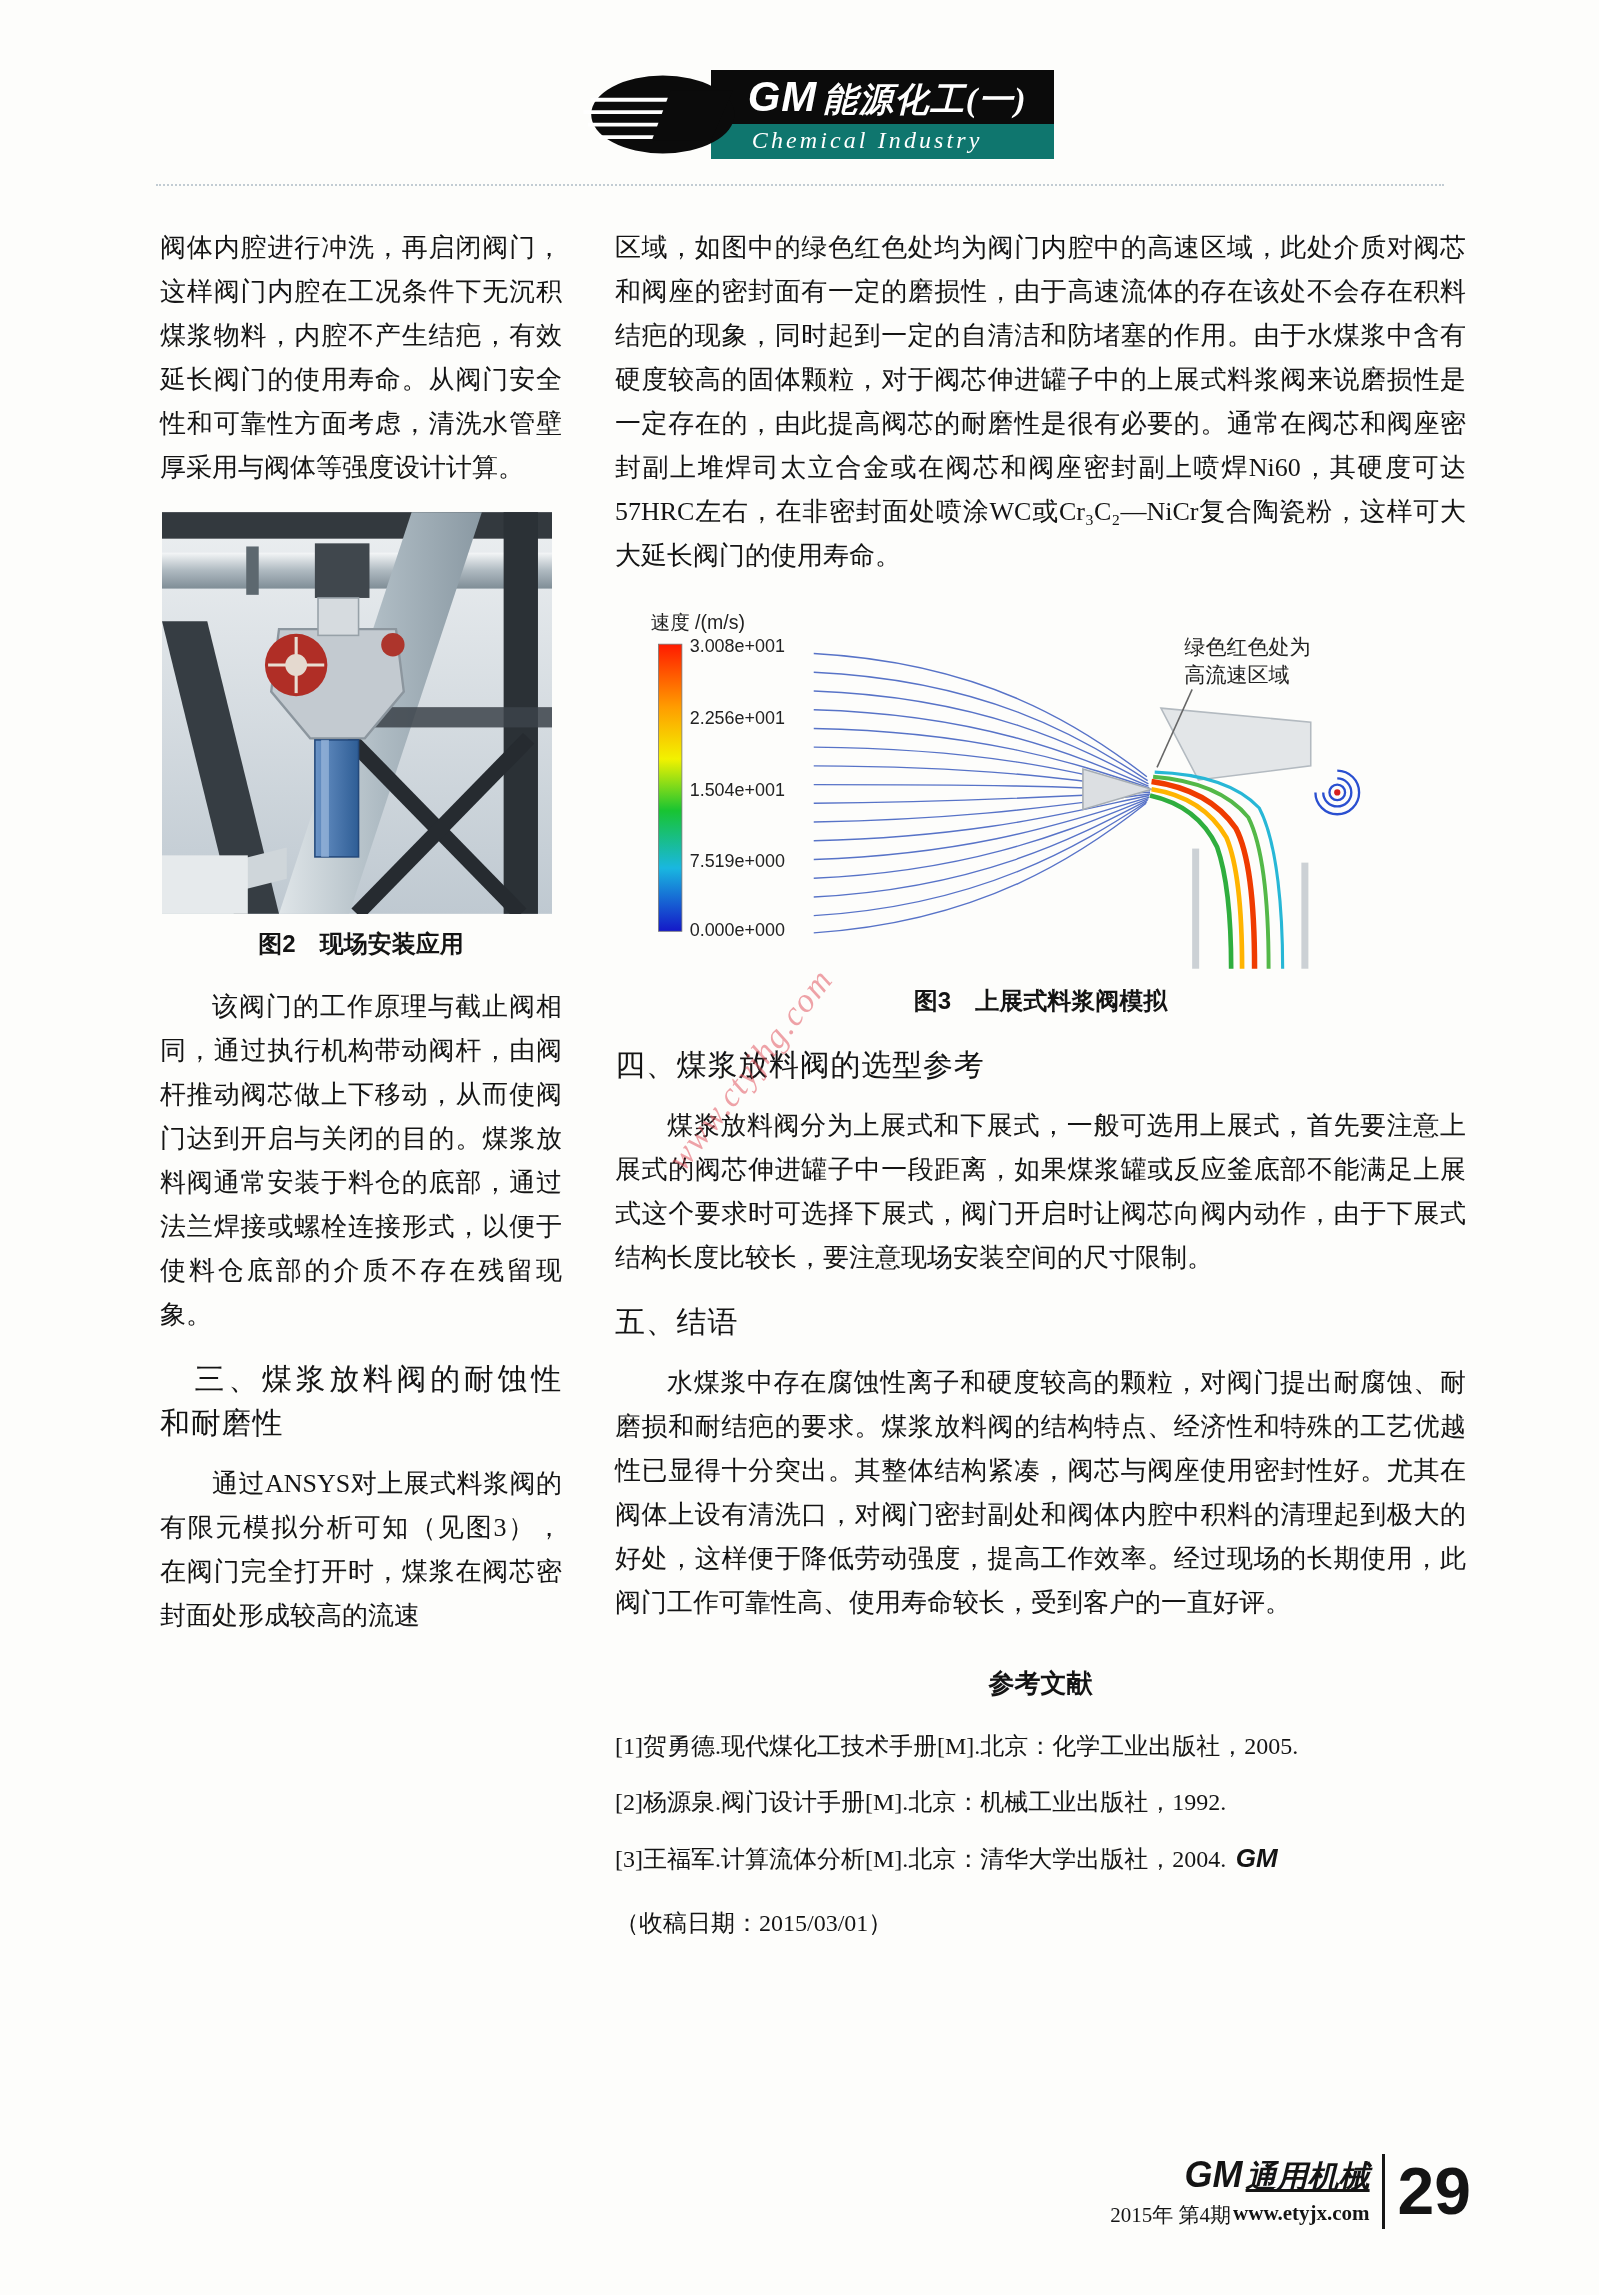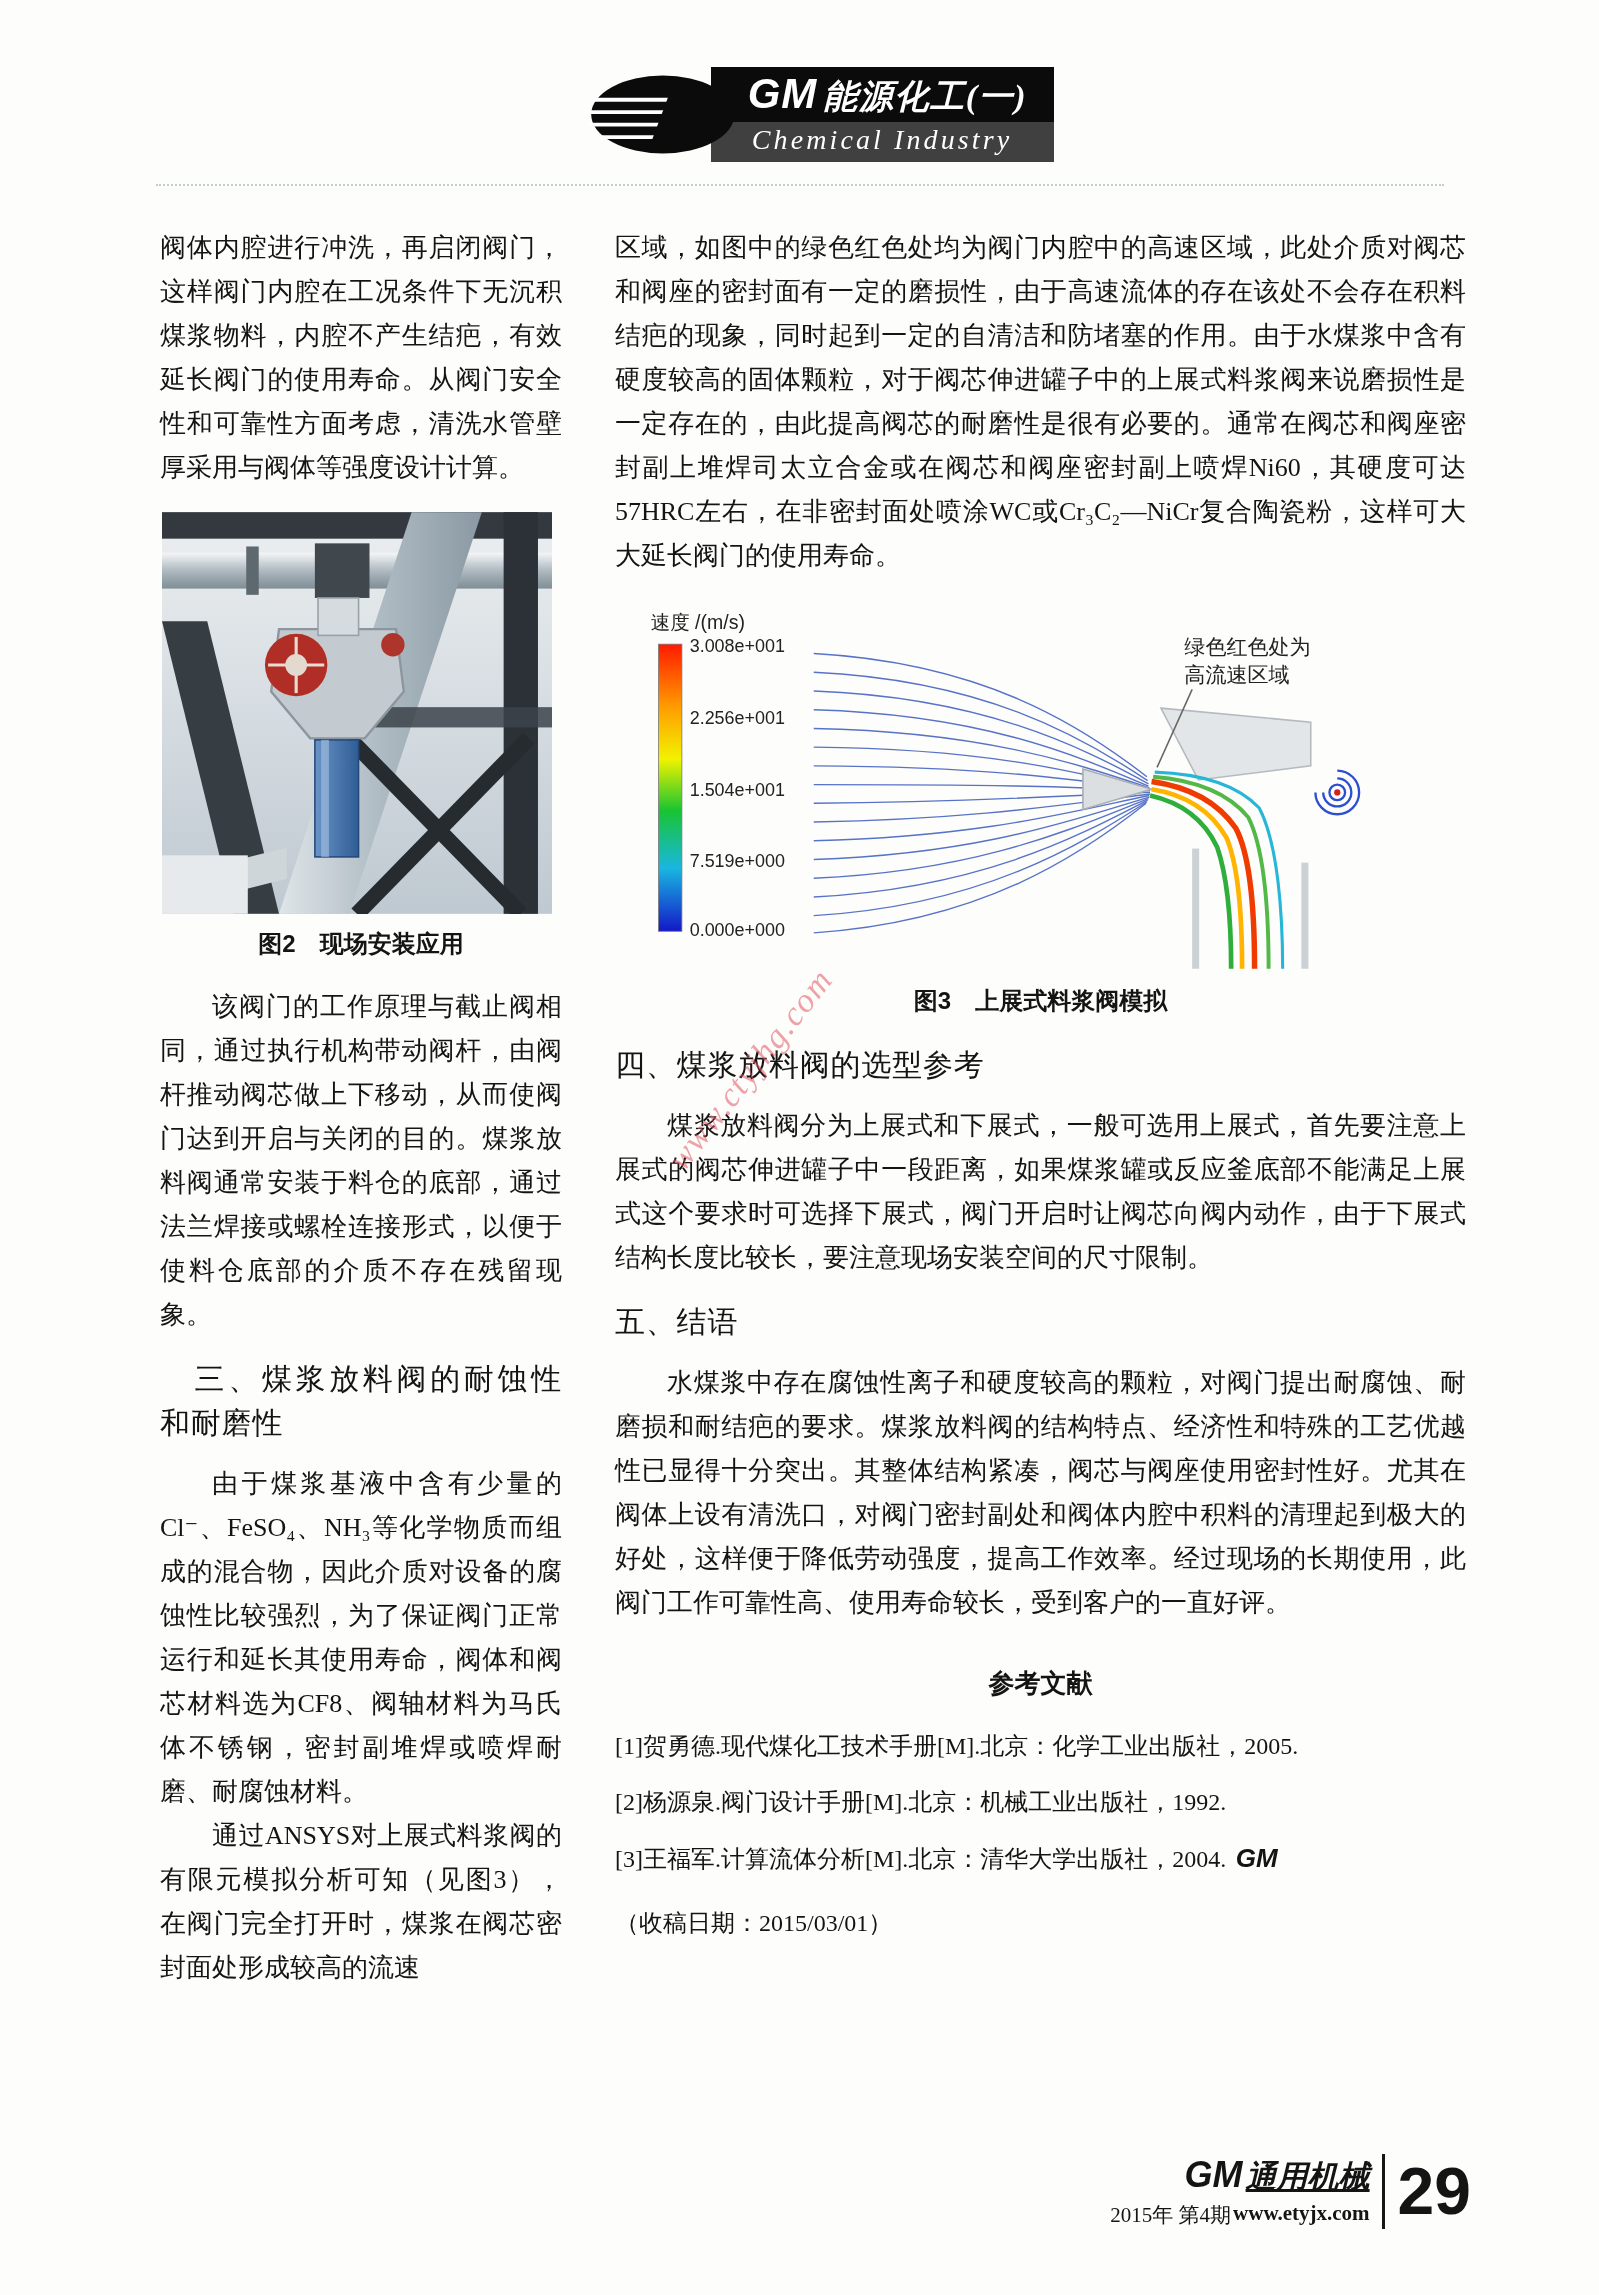--- a/index.html
+++ b/index.html
@@ -12,21 +12,21 @@
 
   
   .header { position:absolute; top:67px; left:0; width:100%; display:flex; justify-content:center; }
   .logo { display:flex; align-items:center; }
   .swoosh { width:160px; height:95px; margin-right:-26.5px; position:relative; z-index:2; }
   .swoosh svg { display:block; width:160px; height:95px; }
   .logo-text { display:flex; flex-direction:column; z-index:1; }
   .logo-main { background:#0b0b0b; color:#fff; padding:3.1px 26.5px 1.6px 37px; display:flex; align-items:baseline; gap:6.2px; }
   .logo-gm { font-family:"Liberation Sans",sans-serif; font-weight:bold; font-style:italic; font-size:42px; letter-spacing:0.8px; }
   .logo-cn { font-weight:bold; font-style:italic; font-size:34px; letter-spacing:1.6px; }
-  .logo-sub { background:#404040; color:#fff; font-style:italic; font-size:28px; letter-spacing:3.1px; padding:2.3px 26.5px 5.5px 41px; }
+  .logo-sub { background:#0f766e; color:#fff; font-style:italic; font-size:24px; letter-spacing:3.1px; padding:2.3px 26.5px 5.5px 41px; }
   .header-rule { position:absolute; top:184px; left:156px; width:1288px; border-top:2.3px dotted #c2ccd3; }
 
   
   .col { position:absolute; top:226px; font-size:26px; line-height:44px; text-align:justify; }
   .col-left  { left:160px; width:402px; }
   .col-right { left:615px; width:851px; }
   .para { margin:0; text-indent:2em; }
   .no-indent { text-indent:0; }
 
   .fig2 { margin:22px 0 3.1px 1.6px; width:390px; }
@@ -151,21 +151,20 @@
         <rect x="196" y="292" width="56" height="150" fill="url(#blueG)" stroke="#24497b" stroke-width="2"></rect>
         <rect x="204" y="292" width="10" height="150" fill="#9db9dd" opacity="0.7"></rect>
         <polygon points="0,470 160,430 160,470 0,510" fill="#cfd6da"></polygon>
         <rect x="0" y="440" width="110" height="75" fill="#e6eaec"></rect>
       </svg>
     </figure>
     <div class="fig-caption">图2　现场安装应用</div>
 
     <p class="para">该阀门的工作原理与截止阀相同，通过执行机构带动阀杆，由阀杆推动阀芯做上下移动，从而使阀门达到开启与关闭的目的。煤浆放料阀通常安装于料仓的底部，通过法兰焊接或螺栓连接形式，以便于使料仓底部的介质不存在残留现象。</p>
     <h3 class="sec-title indent">三、煤浆放料阀的耐蚀性和耐磨性</h3>
-    <p class="para">由于煤浆基液中含有少量的Cl⁻、FeSO₄、NH₃等化学物质而组成的混合物，因此介质对设备的腐蚀性比较强烈，为了保证阀门正常运行和延长其使用寿命，阀体和阀芯材料选为CF8、阀轴材料为马氏体不锈钢，密封副堆焊或喷焊耐磨、耐腐蚀材料。</p>
     <p class="para">通过ANSYS对上展式料浆阀的有限元模拟分析可知（见图3），在阀门完全打开时，煤浆在阀芯密封面处形成较高的流速</p>
   </div>
 
   <div class="col col-right">
     <p class="para no-indent">区域，如图中的绿色红色处均为阀门内腔中的高速区域，此处介质对阀芯和阀座的密封面有一定的磨损性，由于高速流体的存在该处不会存在积料结疤的现象，同时起到一定的自清洁和防堵塞的作用。由于水煤浆中含有硬度较高的固体颗粒，对于阀芯伸进罐子中的上展式料浆阀来说磨损性是一定存在的，由此提高阀芯的耐磨性是很有必要的。通常在阀芯和阀座密封副上堆焊司太立合金或在阀芯和阀座密封副上喷焊Ni60，其硬度可达57HRC左右，在非密封面处喷涂WC或Cr₃C₂—NiCr复合陶瓷粉，这样可大大延长阀门的使用寿命。</p>
 
     <figure class="fig3">
       <svg viewBox="0 0 960 470" style="font-size:33px">
         <defs>
           <linearGradient id="lg" x1="0" y1="0" x2="0" y2="1">

